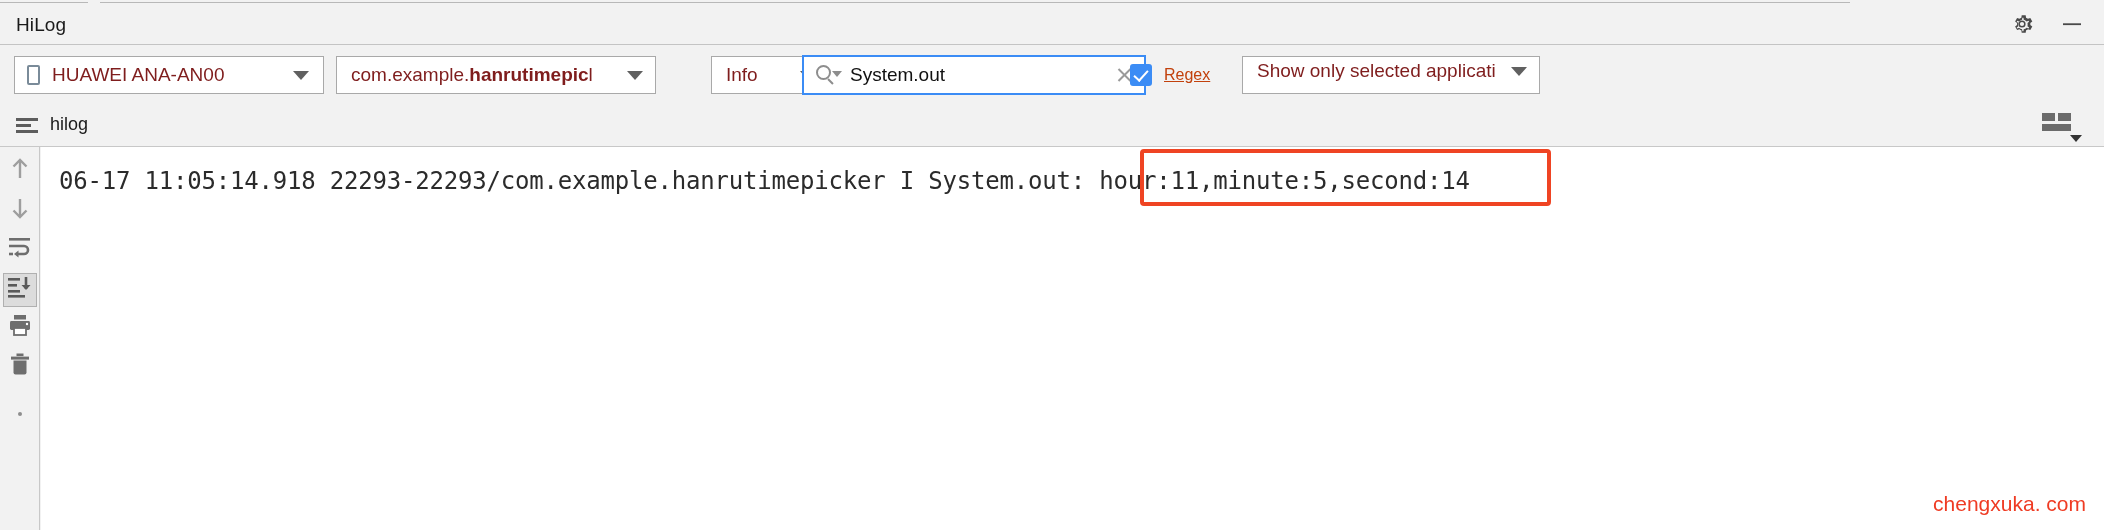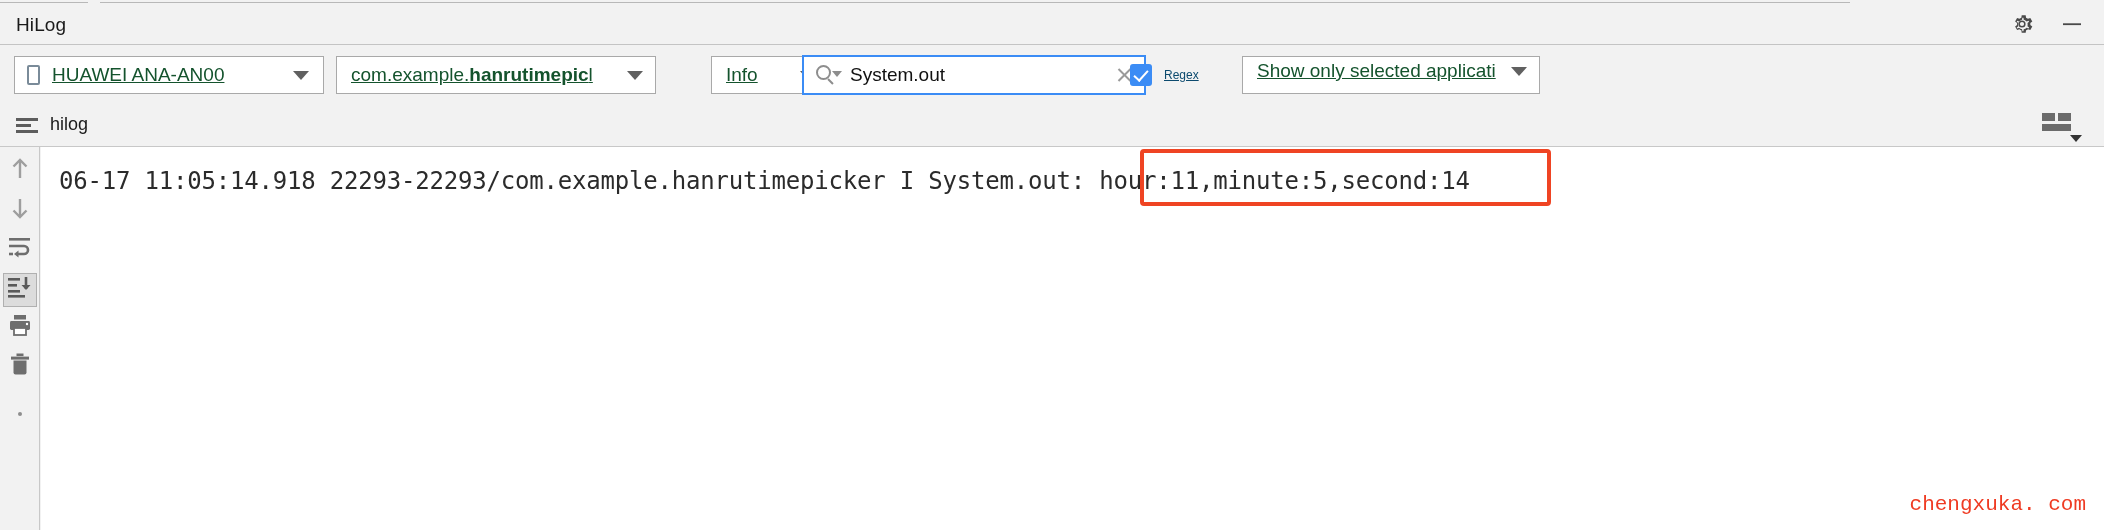--- a/index.html
+++ b/index.html
@@ -63,24 +63,23 @@
   }
   .combo {
     position: absolute; top: 11px; height: 38px;
     background: #ffffff;
     border: 1px solid #a9a9a9;
     box-sizing: border-box;
     display: flex; align-items: center;
     cursor: pointer;
   }
   .combo .lbl {
-    font-size: 19px; color: #14532d;
+    font-size: 19px; color: #7f1d1d;
     white-space: nowrap; overflow: hidden;
     flex: 1 1 auto;
-    text-decoration: underline;
   }
   .caret {
     width: 0; height: 0;
     border-left: 8px solid transparent;
     border-right: 8px solid transparent;
     border-top: 9px solid #606060;
     flex: 0 0 auto;
   }
 
   #device-combo { left: 14px; width: 310px; padding: 0 14px 0 12px; }
@@ -152,21 +151,21 @@
     width: 22px; height: 22px; border-radius: 3px;
     background: #3b8cf5; position: relative; flex: 0 0 auto;
   }
   .cbox::after {
     content: ""; position: absolute; left: 7px; top: 3px;
     width: 6px; height: 12px;
     border: solid #ffffff; border-width: 0 2.6px 2.6px 0;
     transform: rotate(42deg);
   }
   .regex-wrap .rlbl {
-    margin-left: 12px; font-size: 12px; color: #0c4a6e; text-decoration: underline;
+    margin-left: 12px; font-size: 16px; color: #c2410c; text-decoration: underline;
   }
 
   #show-combo { left: 1242px; width: 298px; padding: 0 12px 8px 14px; }
 
   
   .tabbar {
     position: absolute; left: 0; top: 105px; width: 2104px; height: 42px;
     background: #f2f2f2;
     border-bottom: 1px solid #c8c8c8;
     box-sizing: border-box;
@@ -239,21 +238,21 @@
     left: 1099px; top: 2px;
     width: 411px; height: 57px;
     border: 4px solid #ef4423;
     border-radius: 4px;
     box-sizing: border-box;
     pointer-events: none;
   }
   .watermark {
     position: absolute; right: 18px; bottom: 14px;
     font-size: 21px; color: #ef3b23;
-    font-family: Liberation Mono, monospace;
+    font-family: Liberation Sans, sans-serif;
   }
 </style>
 </head>
 <body>
 
 <div class="app">
 
   <div class="top-strip">
     <div class="seg-a"></div>
     <div class="seg-b"></div>

